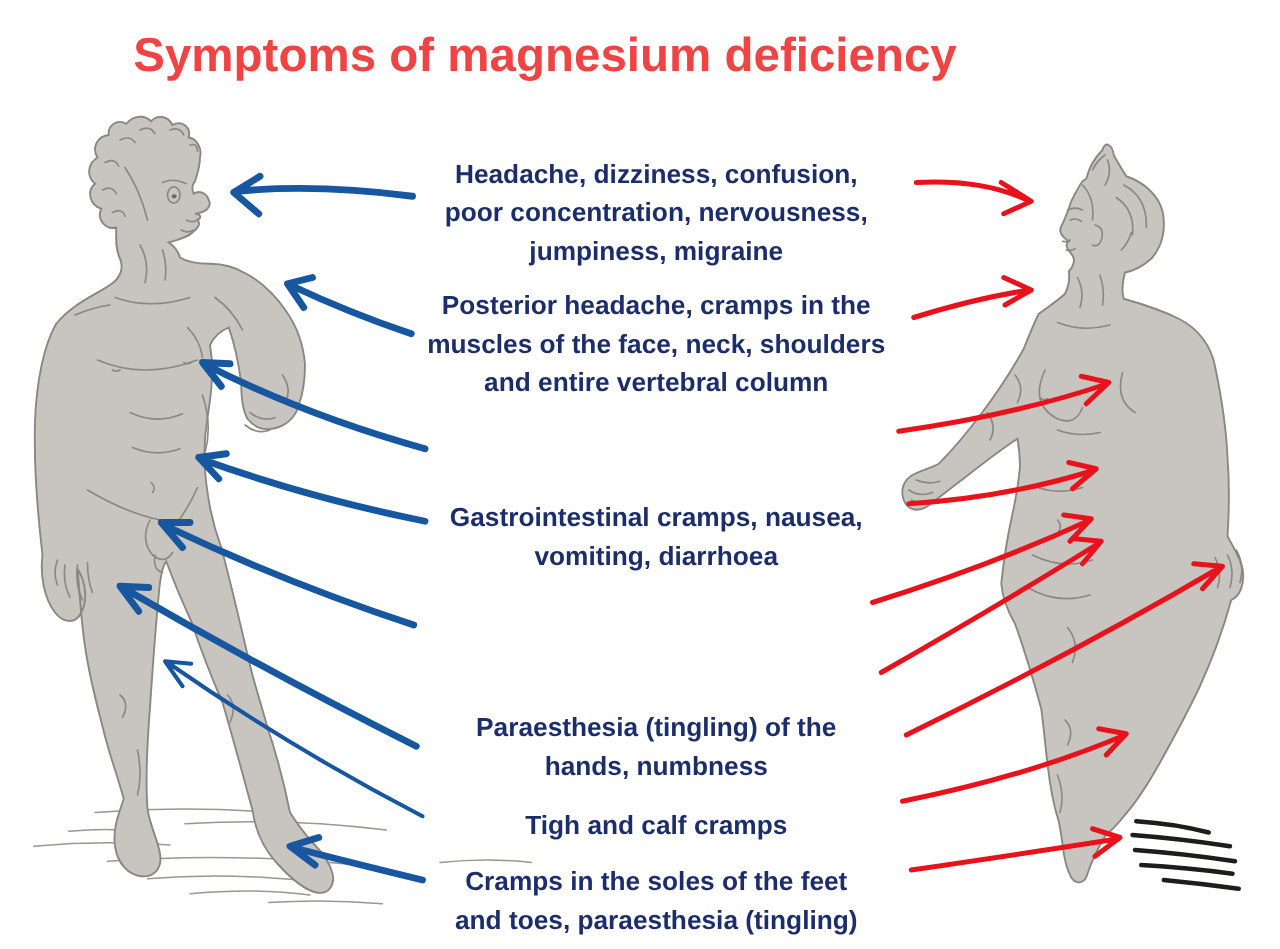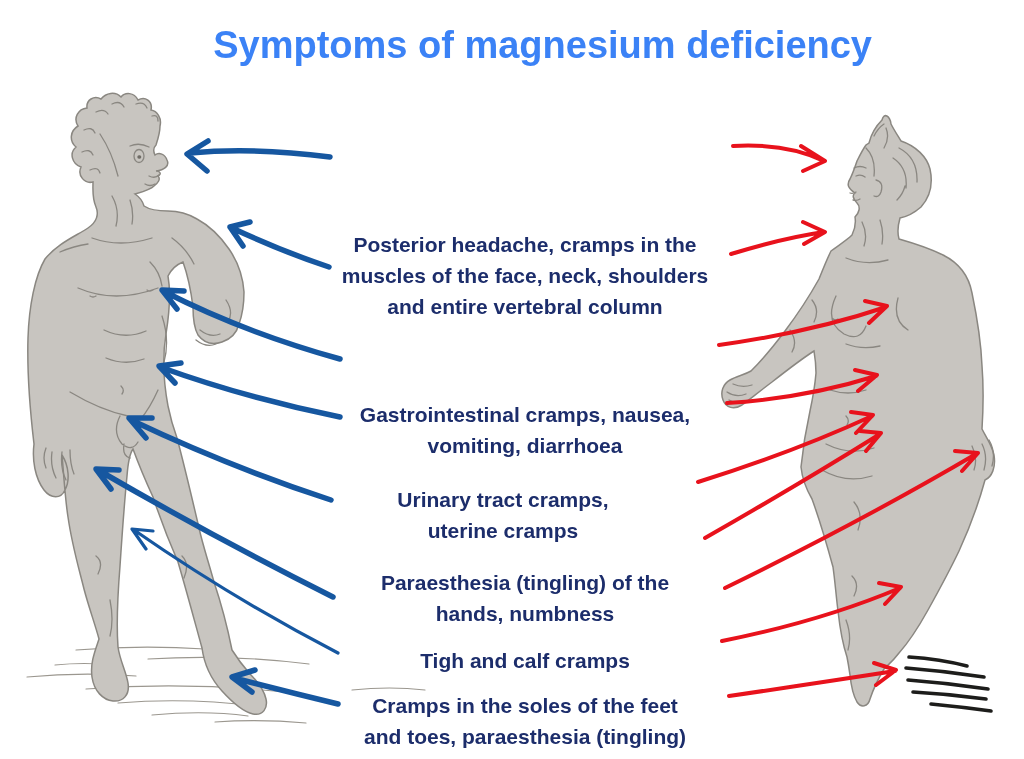--- a/index.html
+++ b/index.html
@@ -1,19 +1,19 @@
 <!DOCTYPE html>
 <html><head>
 <meta charset="utf-8">
 <style>
   html,body{margin:0;padding:0;background:#ffffff;}
   .stage{position:relative;width:1024px;height:759px;background:#ffffff;overflow:hidden;
          font-family:"Liberation Sans", sans-serif;}
-  .title{position:absolute;top:24px;left:0;width:872px;text-align:right;
-         font-size:38px;font-weight:bold;color:#3b82f6;letter-spacing:0px;}
+  .title{position:absolute;top:24px;left:0;width:872px;text-align:center;
+         font-size:38px;font-weight:bold;color:#ef4444;letter-spacing:0px;}
   .symptom{position:absolute;left:290px;width:470px;text-align:center;white-space:pre-line;
            font-size:21px;font-weight:bold;color:#1c2d6b;line-height:31px;}
   .symptom.shift-left{left:268px;}
   svg.canvas{position:absolute;top:0;left:0;}
   .sil{stroke:#8a8781;stroke-width:1.5;fill:#c8c5c0;}
   .det{stroke:#8a8781;stroke-width:1.3;fill:none;stroke-linecap:round;}
   .dots{stroke:#6f6c66;stroke-width:3.4;fill:none;stroke-linecap:round;}
   .ground{stroke:#9b978f;stroke-width:1.2;fill:none;stroke-linecap:round;}
   .hatch{stroke:#1d1d1b;stroke-width:3.6;fill:none;stroke-linecap:round;}
   .arrow{fill:none;stroke-linecap:round;stroke-linejoin:round;}
@@ -21,27 +21,28 @@
   .arrow.blue.thin{stroke-width:3.2;}
   .arrow.red{stroke:#e8121c;stroke-width:4;}
 </style>
 </head>
 <body>
 
 <div class="stage">
 
   <div class="title">Symptoms of magnesium deficiency</div>
 
+  <div class="symptom" style="top:124px">Headache, dizziness, confusion,
+poor concentration, nervousness,
+jumpiness, migraine</div>
   <div class="symptom" style="top:229px">Posterior headache, cramps in the
 muscles of the face, neck, shoulders
 and entire vertebral column</div>
   <div class="symptom" style="top:399px">Gastrointestinal cramps, nausea,
 vomiting, diarrhoea</div>
-  <div class="symptom shift-left" style="top:484px">Urinary tract cramps,
-uterine cramps</div>
   <div class="symptom" style="top:567px">Paraesthesia (tingling) of the
 hands, numbness</div>
   <div class="symptom" style="top:690px">Cramps in the soles of the feet
 and toes, paraesthesia (tingling)</div>
   <div class="symptom" style="top:645px">Tigh and calf cramps</div>
 
   <svg class="canvas" width="1024" height="759" viewBox="0 0 1024 759">
 
     <g stroke="#9b978f">
       <path class="ground" d="M76,650 Q140,645 205,649 M148,659 Q230,654 309,664 M27,677 Q82,672 136,676

